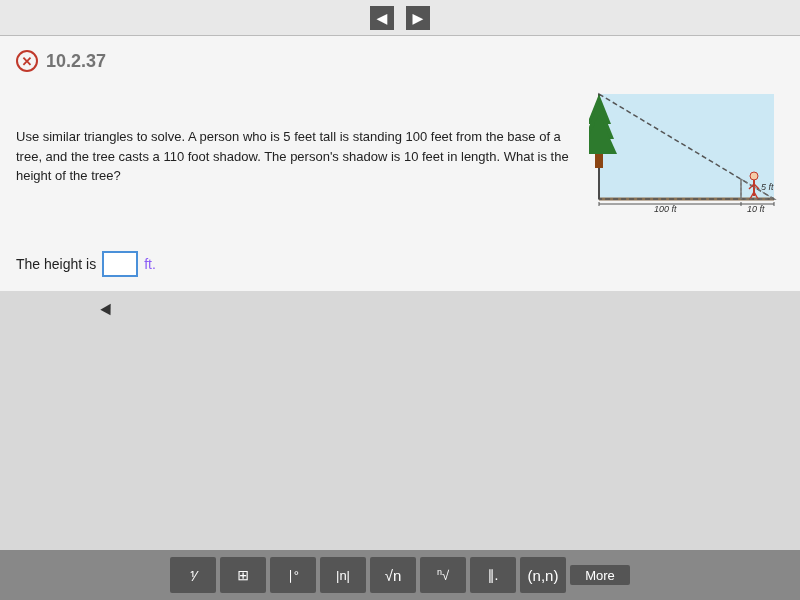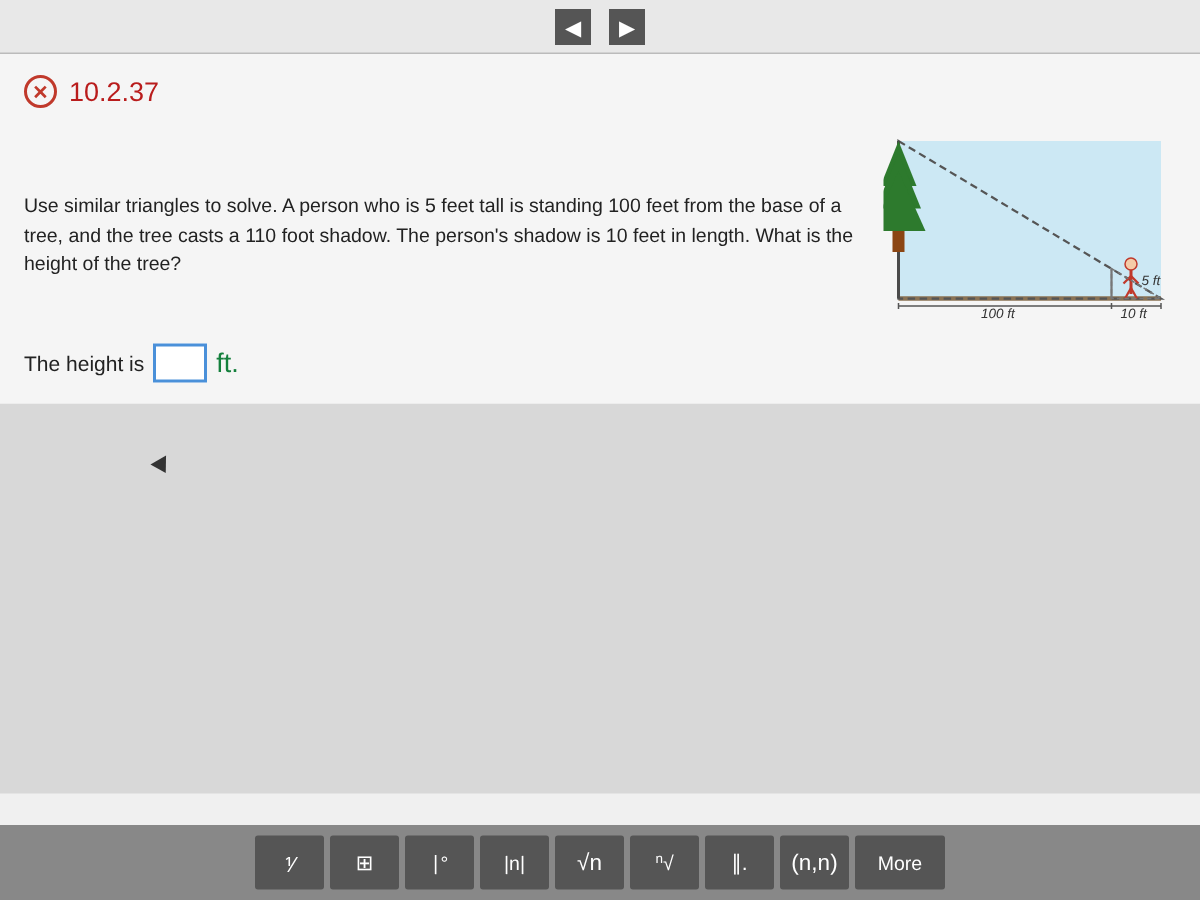--- a/index.html
+++ b/index.html
@@ -64,22 +64,22 @@
       border: 2px solid #c0392b;
       display: flex;
       align-items: center;
       justify-content: center;
       color: #c0392b;
       font-size: 13px;
       font-weight: bold;
     }
     .problem-number {
       font-size: 18px;
-      font-weight: normal;
-      color: #b91c1c;
+      font-weight: bold;
+      color: #737373;
     }
 
     
     .problem-area {
       display: flex;
       gap: 12px;
       align-items: center;
     }
     .problem-text {
       flex: 1;
@@ -97,38 +97,39 @@
       font-style: italic;
     }
 
     .diagram-svg {
       width: 195px;
       height: 145px;
     }
 
     
     .answer-area {
+      margin-top: 22px;
       display: flex;
       align-items: center;
       gap: 6px;
       font-size: 14px;
       color: #222;
     }
     .answer-input {
       width: 36px;
       height: 26px;
       border: 2px solid #4a90d9;
       background: white;
       text-align: center;
       font-size: 13px;
       outline: none;
     }
     .answer-unit {
-      font-size: 18px;
-      color: #15803d;
+      font-size: 14px;
+      color: #8b5cf6;
     }
 
     
     .cursor {
       position: absolute;
       left: 102px;
       top: 270px;
       width: 0;
       height: 0;
       pointer-events: none;
@@ -176,21 +177,21 @@
       align-items: center;
       justify-content: center;
       font-size: 16px;
       border-radius: 2px;
     }
     .more-btn {
       background: #555;
       color: white;
       border: none;
       width: 60px;
-      height: 36px;
+      height: 20px;
       cursor: pointer;
       font-size: 13px;
       border-radius: 2px;
     }
 
     .white-panel {
       background: #f0f0f0;
       height: 514px;
       position: relative;
       overflow: hidden;

